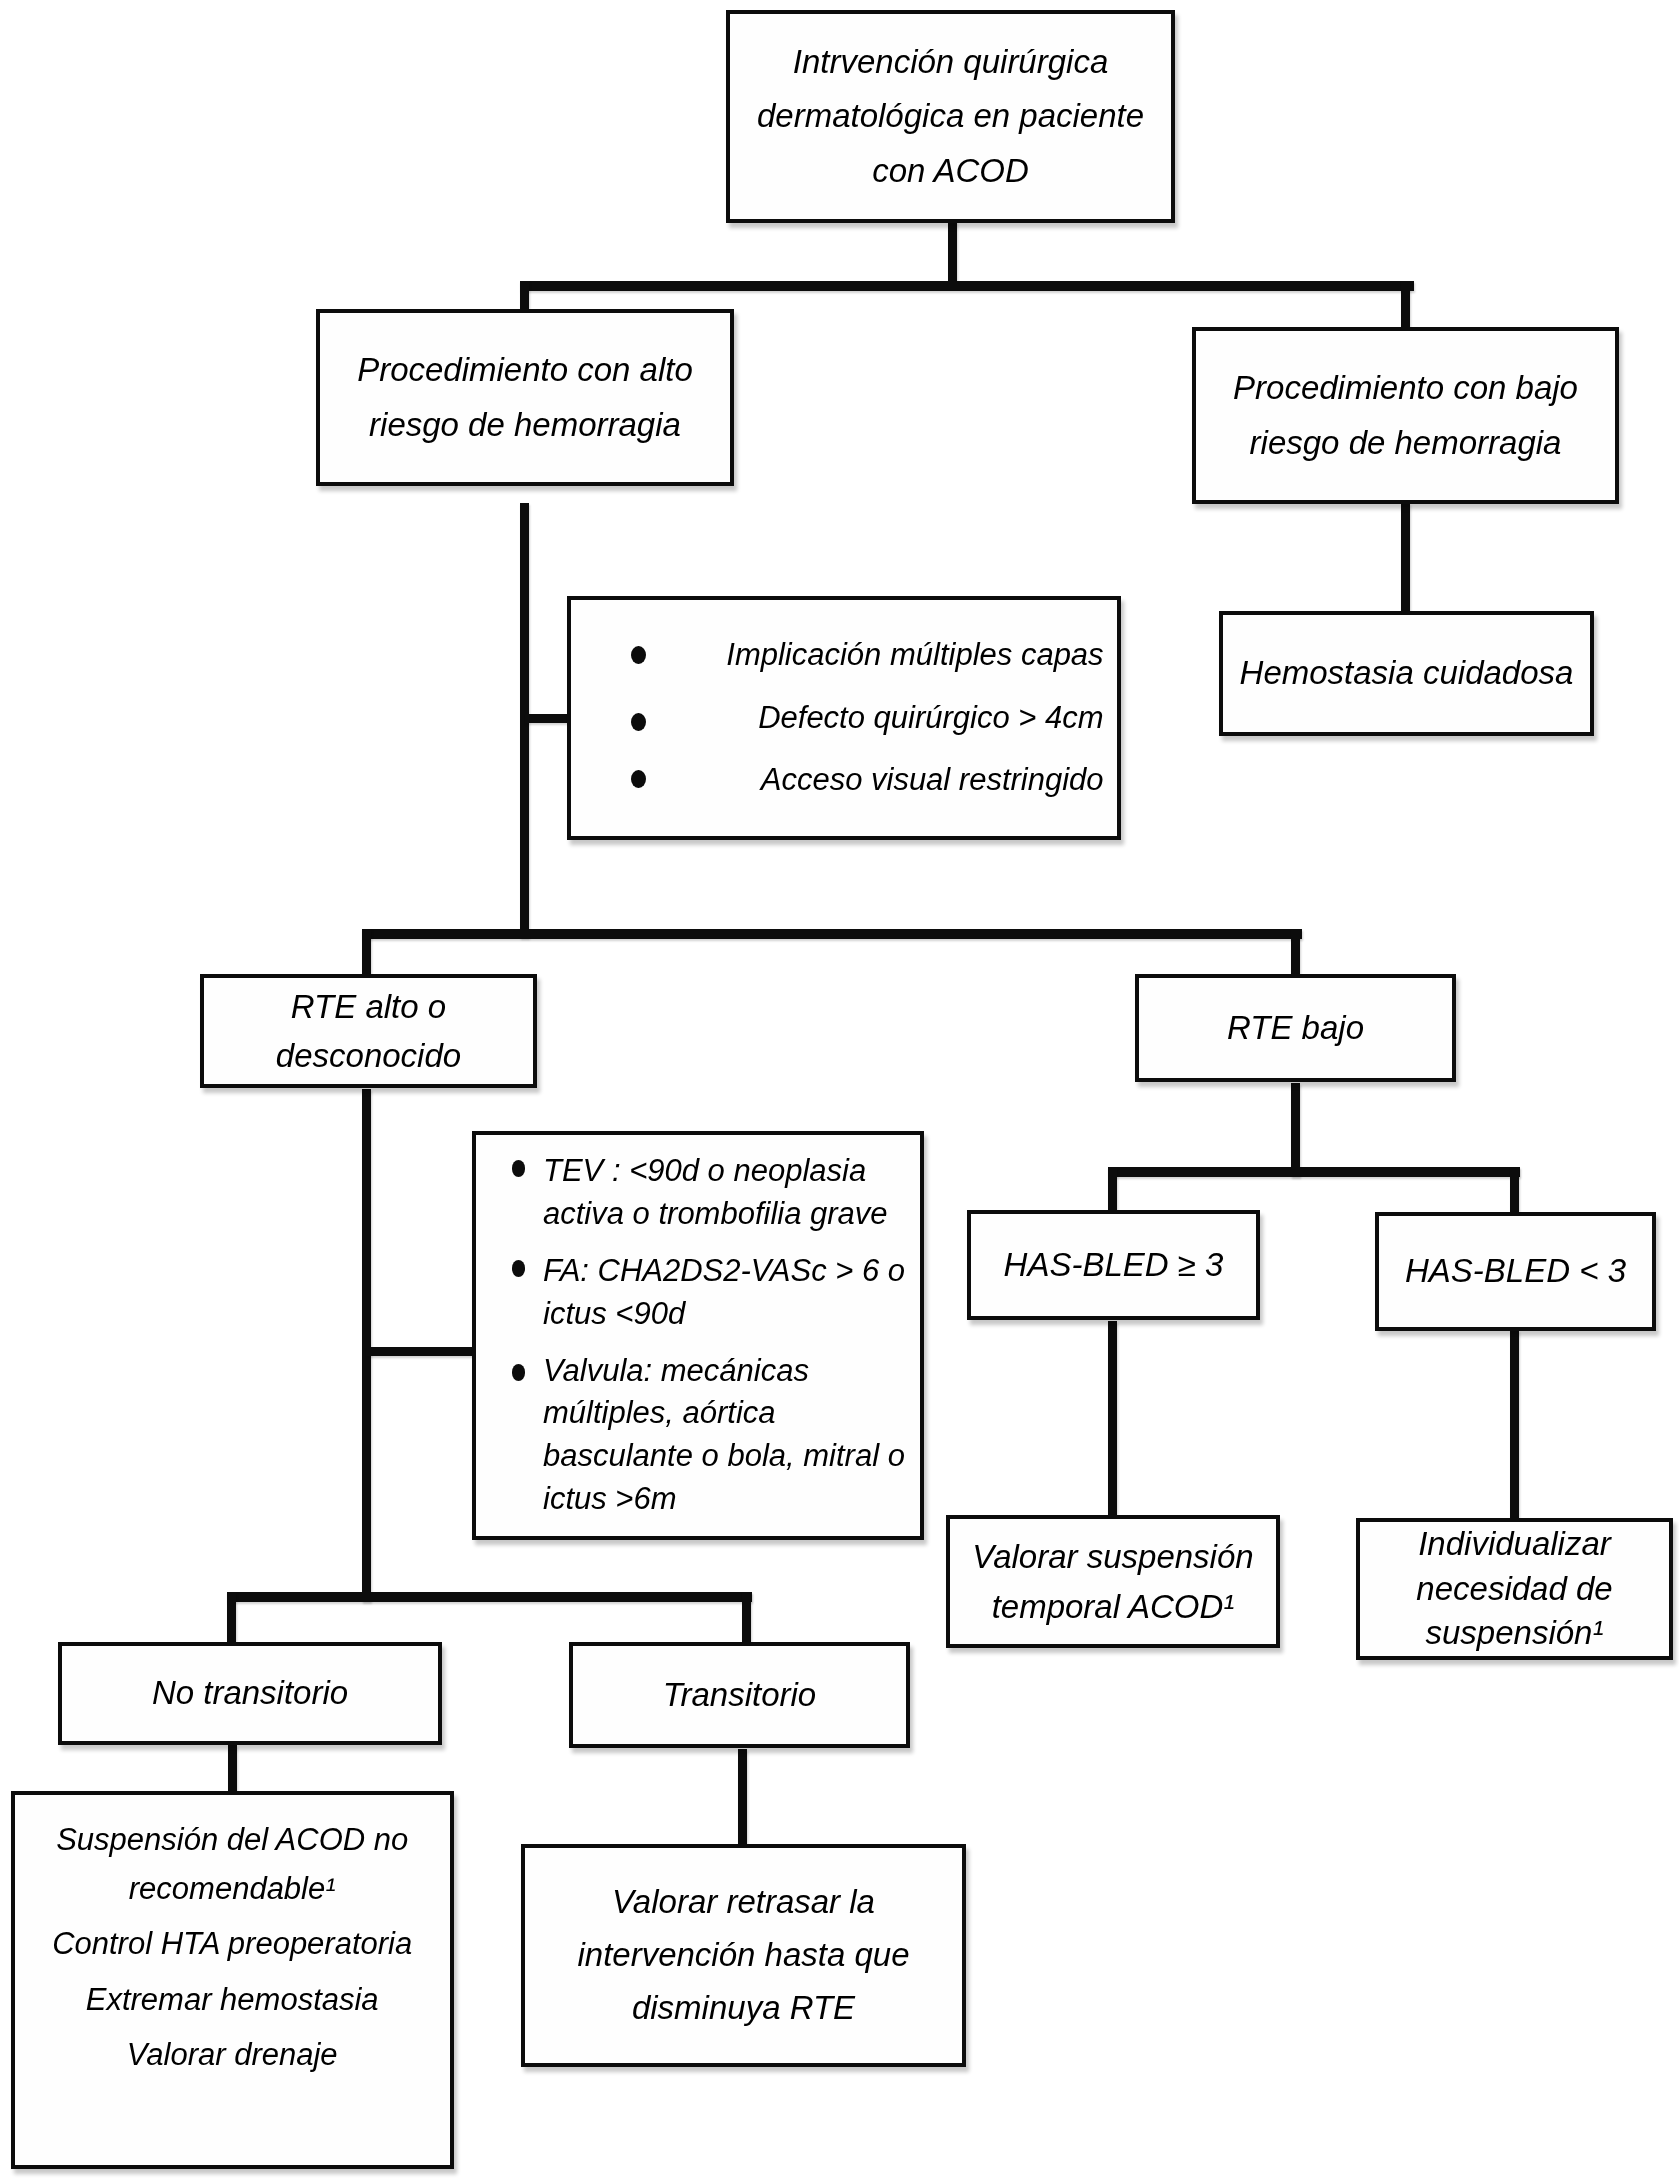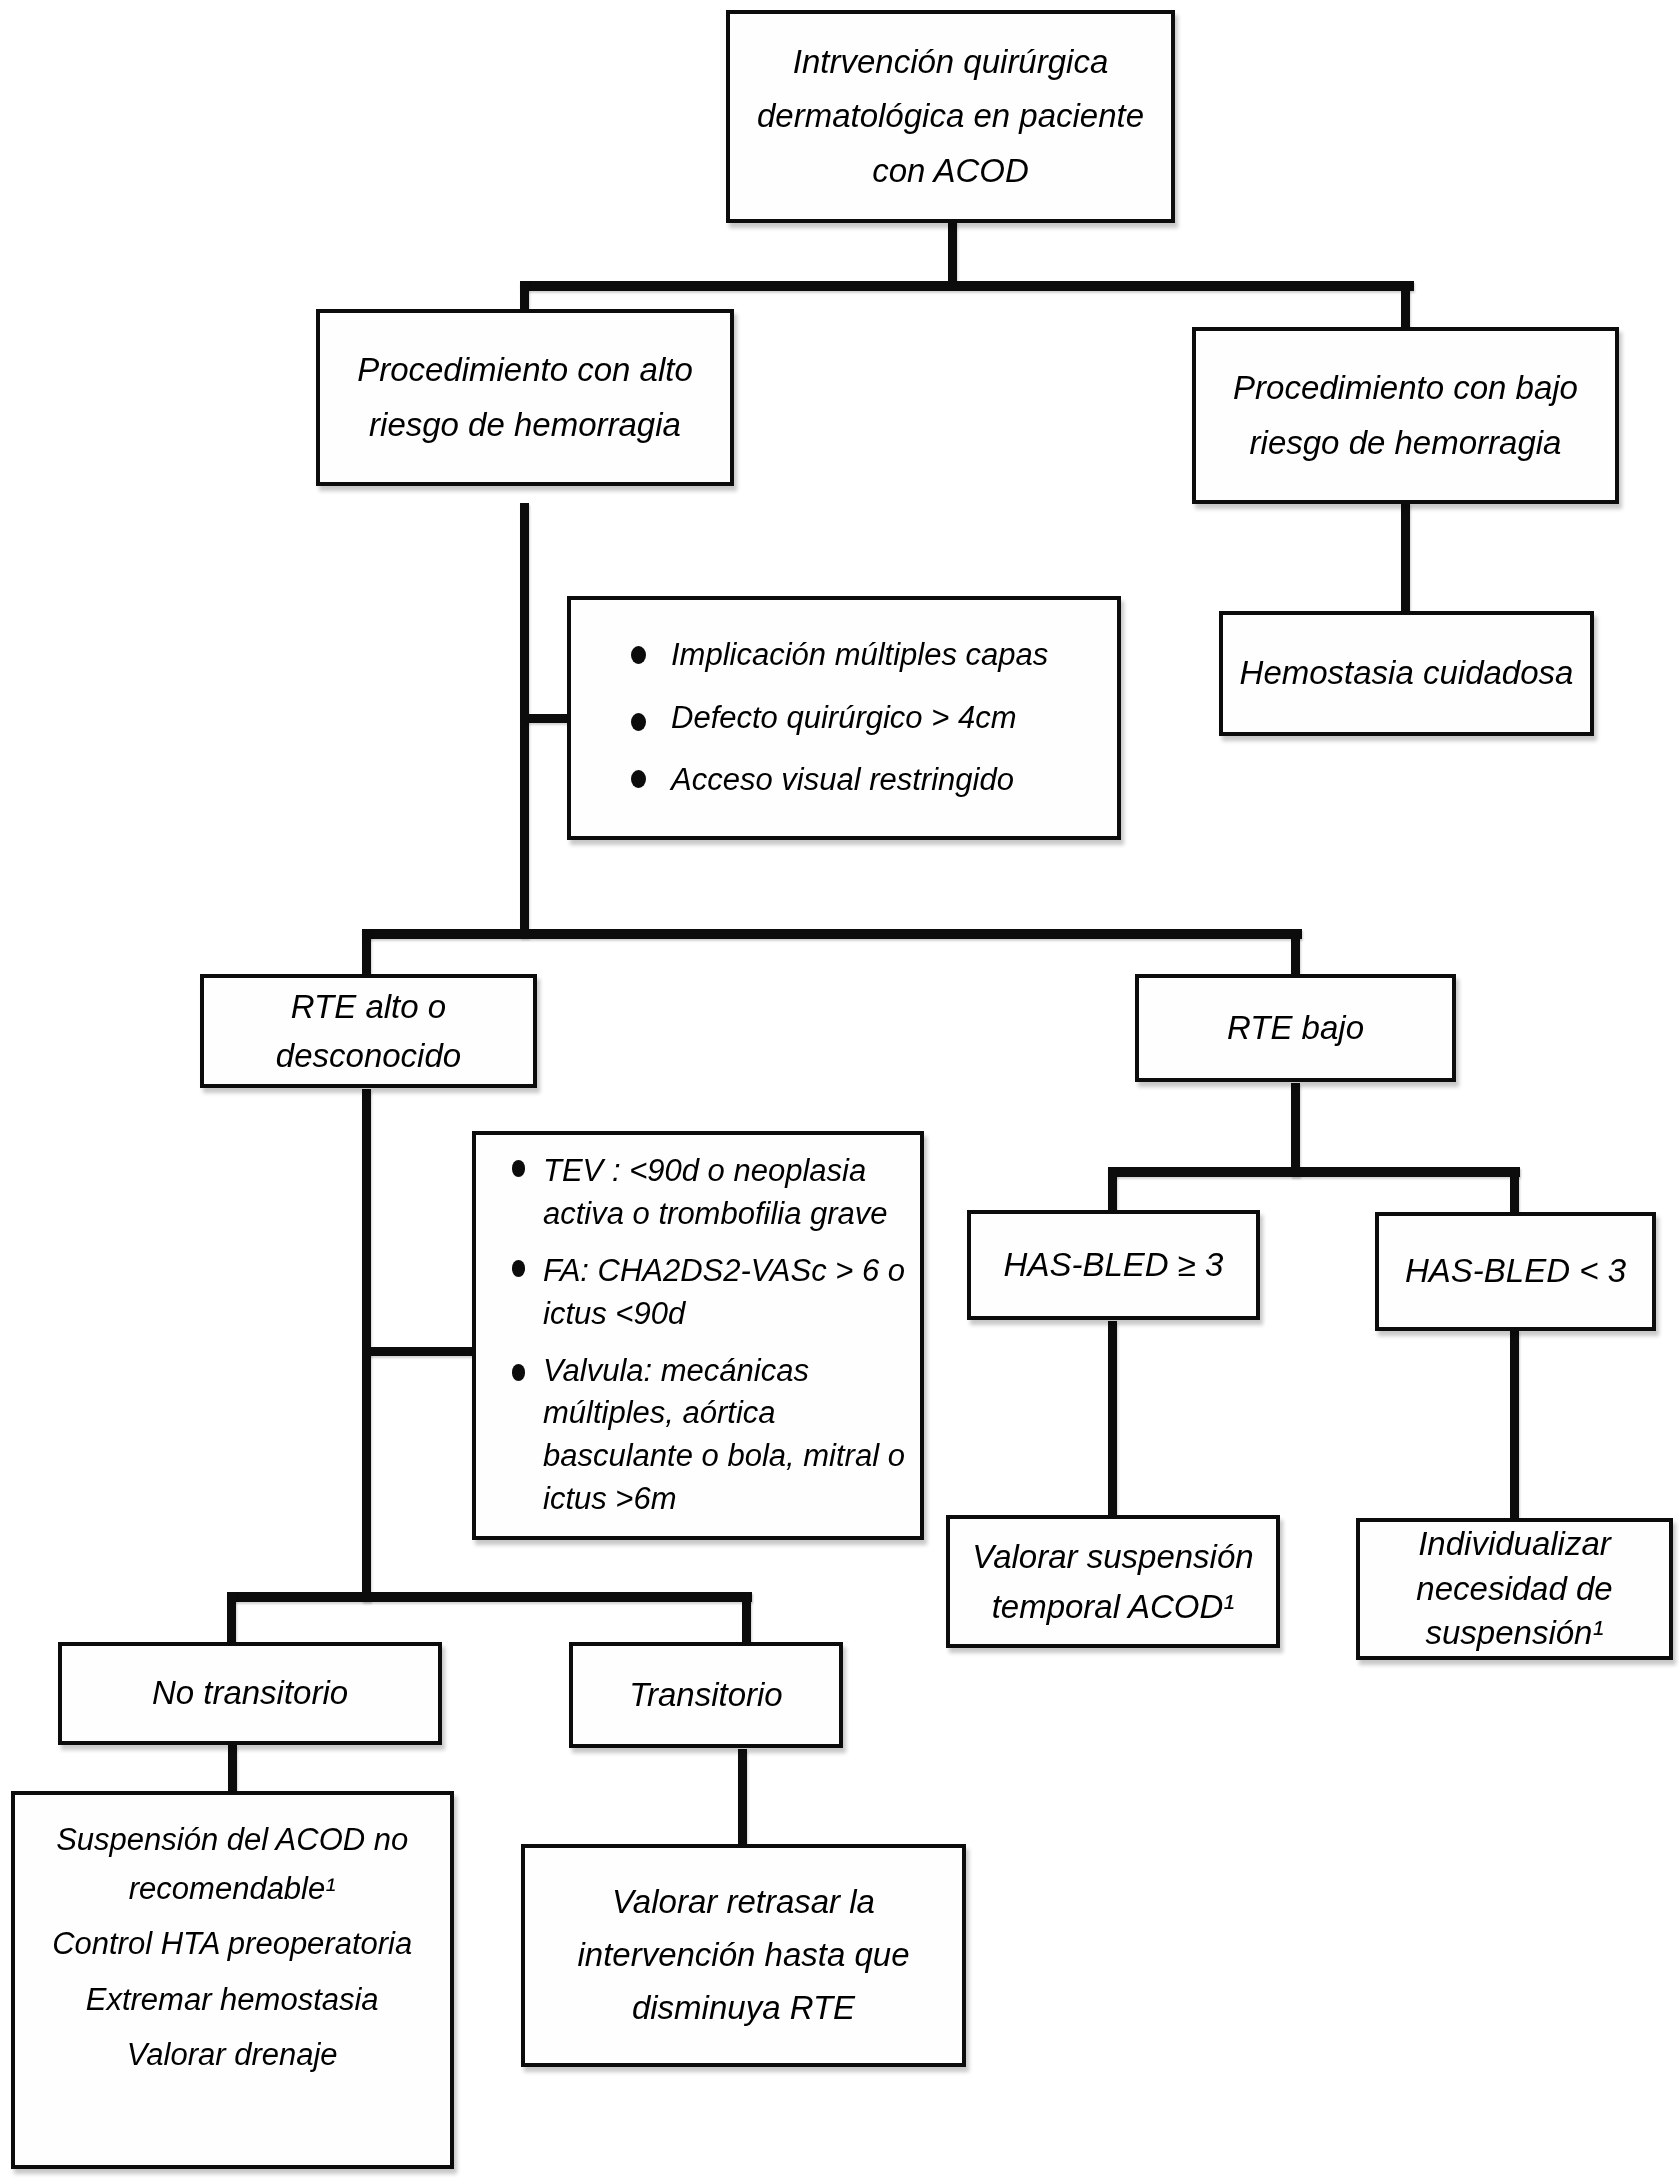--- a/index.html
+++ b/index.html
@@ -43,21 +43,21 @@
     line-height:1.38;
   }
   .blist{list-style:none;margin:0;}
   .blist li{position:relative;}
   .dot{
     position:absolute;
     background:#0c0c0c;
     border-radius:50%;
     width:14.7px;height:18px;
   }
-  .crit1 .blist{padding:0 13.4px 0 100px;}
+  .crit1 .blist{padding:0 13.4px 0 100px;text-align:right;}
   .crit1 li{margin:19.4px 0;}
   .crit1 .dot{left:-40px;top:11.4px;}
   .crit2{font-size:30px;line-height:1.33;}
   .crit2 .blist{padding:0 5.4px 0 67px;}
   .crit2 li{margin:14px 0;}
   .crit2 .dot{left:-31px;top:10px;width:13.4px;height:16.7px;}
   
   .node.plan{
     justify-content:flex-start;
     padding:17.4px 14.7px;
@@ -179,21 +179,21 @@
   <div class="node" style="left:1356px;top:1518px;width:317px;height:142px;line-height:1.35;">
     <div class="txt">Individualizar
 necesidad de
 suspensión¹</div>
   </div>
 
   <div class="node" style="left:58px;top:1642px;width:384px;height:103px;">
     <div class="txt">No transitorio</div>
   </div>
 
-  <div class="node" style="left:569px;top:1642px;width:274px;height:106px;">
+  <div class="node" style="left:569px;top:1642px;width:341px;height:106px;">
     <div class="txt">Transitorio</div>
   </div>
 
   <div class="node plan" style="left:10.7px;top:1791px;width:443px;height:378px;">
     <div class="plan-line txt">Suspensión del ACOD no recomendable¹</div>
     <div class="plan-line txt">Control HTA preoperatoria</div>
     <div class="plan-line txt">Extremar hemostasia</div>
     <div class="plan-line txt">Valorar drenaje</div>
   </div>
 

